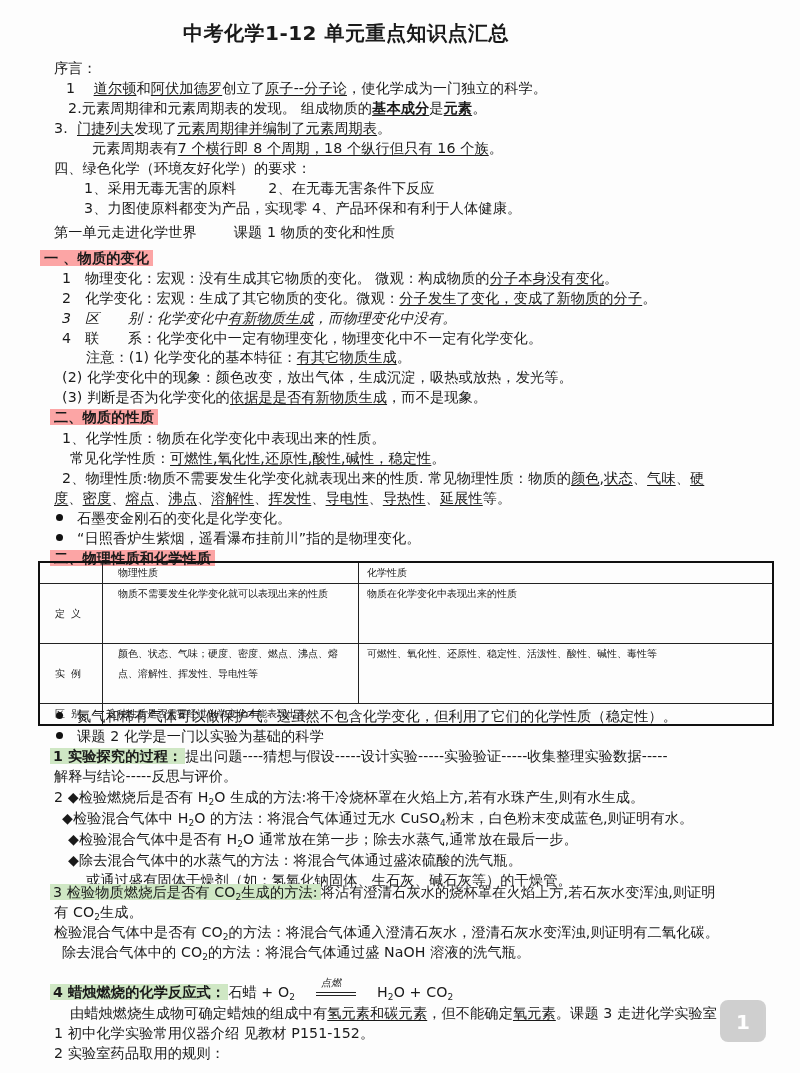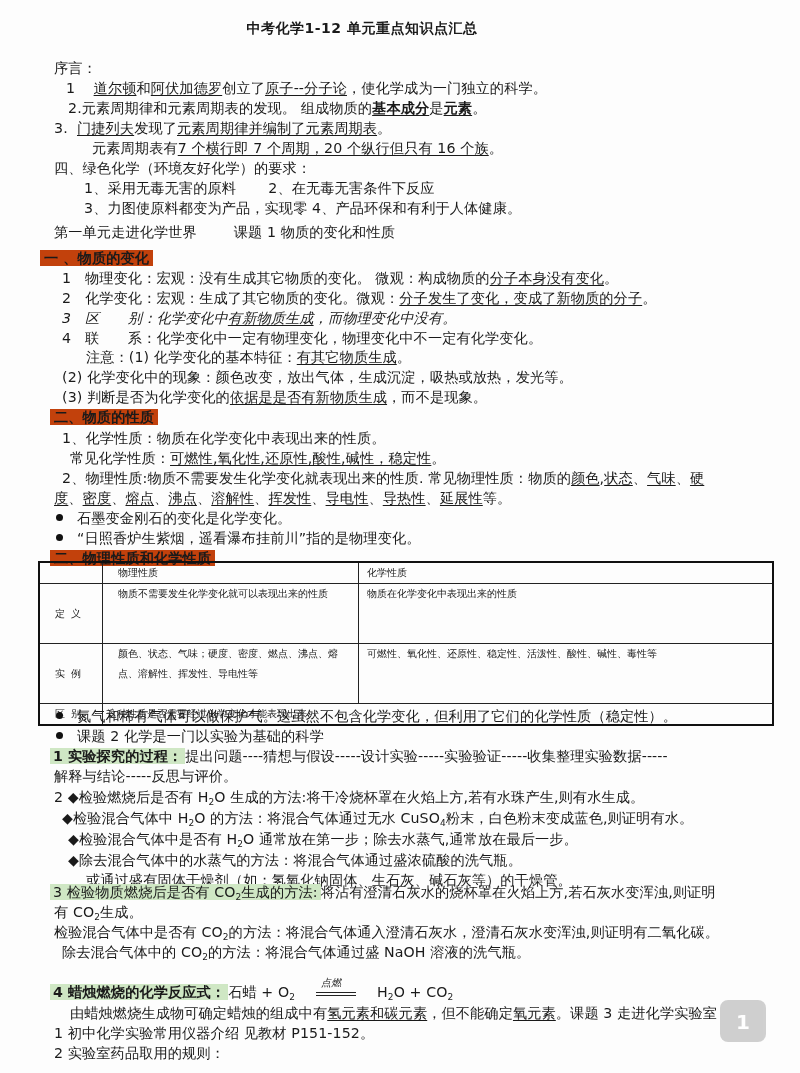--- a/index.html
+++ b/index.html
@@ -3,23 +3,23 @@
 <meta charset="utf-8">
 <style>
   html, body { margin:0; padding:0; }
   body {
     width:800px; height:1073px; overflow:hidden; position:relative;
     background:#fdfdfd; color:#1a1a1a;
     font-family:"DejaVu Sans", "Liberation Sans", sans-serif;
   }
   .page { position:absolute; left:0; top:0; width:800px; height:1073px; }
   .line { position:absolute; left:0; white-space:nowrap; font-size:14.2px; line-height:20px; letter-spacing:0.1px; }
-  .title { position:absolute; left:16px; width:692px; top:20px; text-align:center; font-size:14px; font-weight:bold; letter-spacing:0.5px; }
+  .title { position:absolute; left:0; width:692px; top:20px; text-align:center; font-size:20px; font-weight:bold; letter-spacing:0.5px; }
   u { text-decoration:underline; text-underline-offset:2px; text-decoration-thickness:1.3px; }
-  .hl-teal { background:#c2410c; padding:0 4px; }
+  .hl-teal { background:#fca5a5; padding:0 4px; }
   .hl-green { background:#cfe7c4; padding:0 3px; }
   .b { font-weight:bold; }
   sub { font-size:9px; vertical-align:-3px; line-height:0; }
   .bullet { display:inline-block; width:7px; height:7px; border-radius:50%; background:#111; margin-right:14px; vertical-align:2px; }
   .tbl { position:absolute; left:38px; top:561px; width:736px; border-collapse:collapse; font-size:10px; line-height:20px; }
   .tbl td { border:1.5px solid #222; vertical-align:top; padding:0 8px; }
   .tbl td.rh { width:62px; text-align:center; vertical-align:middle; letter-spacing:6px; padding:0; }
   .tbl td.c1 { width:232px; padding-left:15px; }
   .tbl { border:2px solid #111; }
   .arrow-eq { display:inline-block; position:relative; width:40px; height:20px; vertical-align:top; margin:0 21px; }
@@ -44,21 +44,21 @@
 
   <div class="line" style="top:98px;left:68px;">
     <span>2.元素周期律和元素周期表的发现。 组成物质的</span><u class="b">基本成分</u><span>是</span><u class="b">元素</u><span>。</span>
   </div>
 
   <div class="line" style="top:118px;left:54px;">
     <span>3.</span>&nbsp;&nbsp;<u>门捷列夫</u><span>发现了</span><u>元素周期律并编制了元素周期表</u><span>。</span>
   </div>
 
   <div class="line" style="top:138px;left:92px;">
-    <span>元素周期表有</span><u>7 个横行即 7 个周期，20 个纵行但只有 16 个族</u><span>。</span>
+    <span>元素周期表有</span><u>7 个横行即 8 个周期，18 个纵行但只有 16 个族</u><span>。</span>
   </div>
 
   <div class="line" style="top:158px;left:54px;">四、绿色化学（环境友好化学）的要求：</div>
   <div class="line" style="top:178px;left:84px;">
     <span>1、采用无毒无害的原料</span>&nbsp;&nbsp;&nbsp;&nbsp;&nbsp;&nbsp;&nbsp;<span>2、在无毒无害条件下反应</span>
   </div>
   <div class="line" style="top:198px;left:84px;">3、力图使原料都变为产品，实现零 4、产品环保和有利于人体健康。</div>
 
   <div class="line" style="top:222px;left:54px;">
     <span>第一单元走进化学世界</span>&nbsp;&nbsp;&nbsp;&nbsp;&nbsp;&nbsp;&nbsp;&nbsp;<span>课题 1  物质的变化和性质</span>

